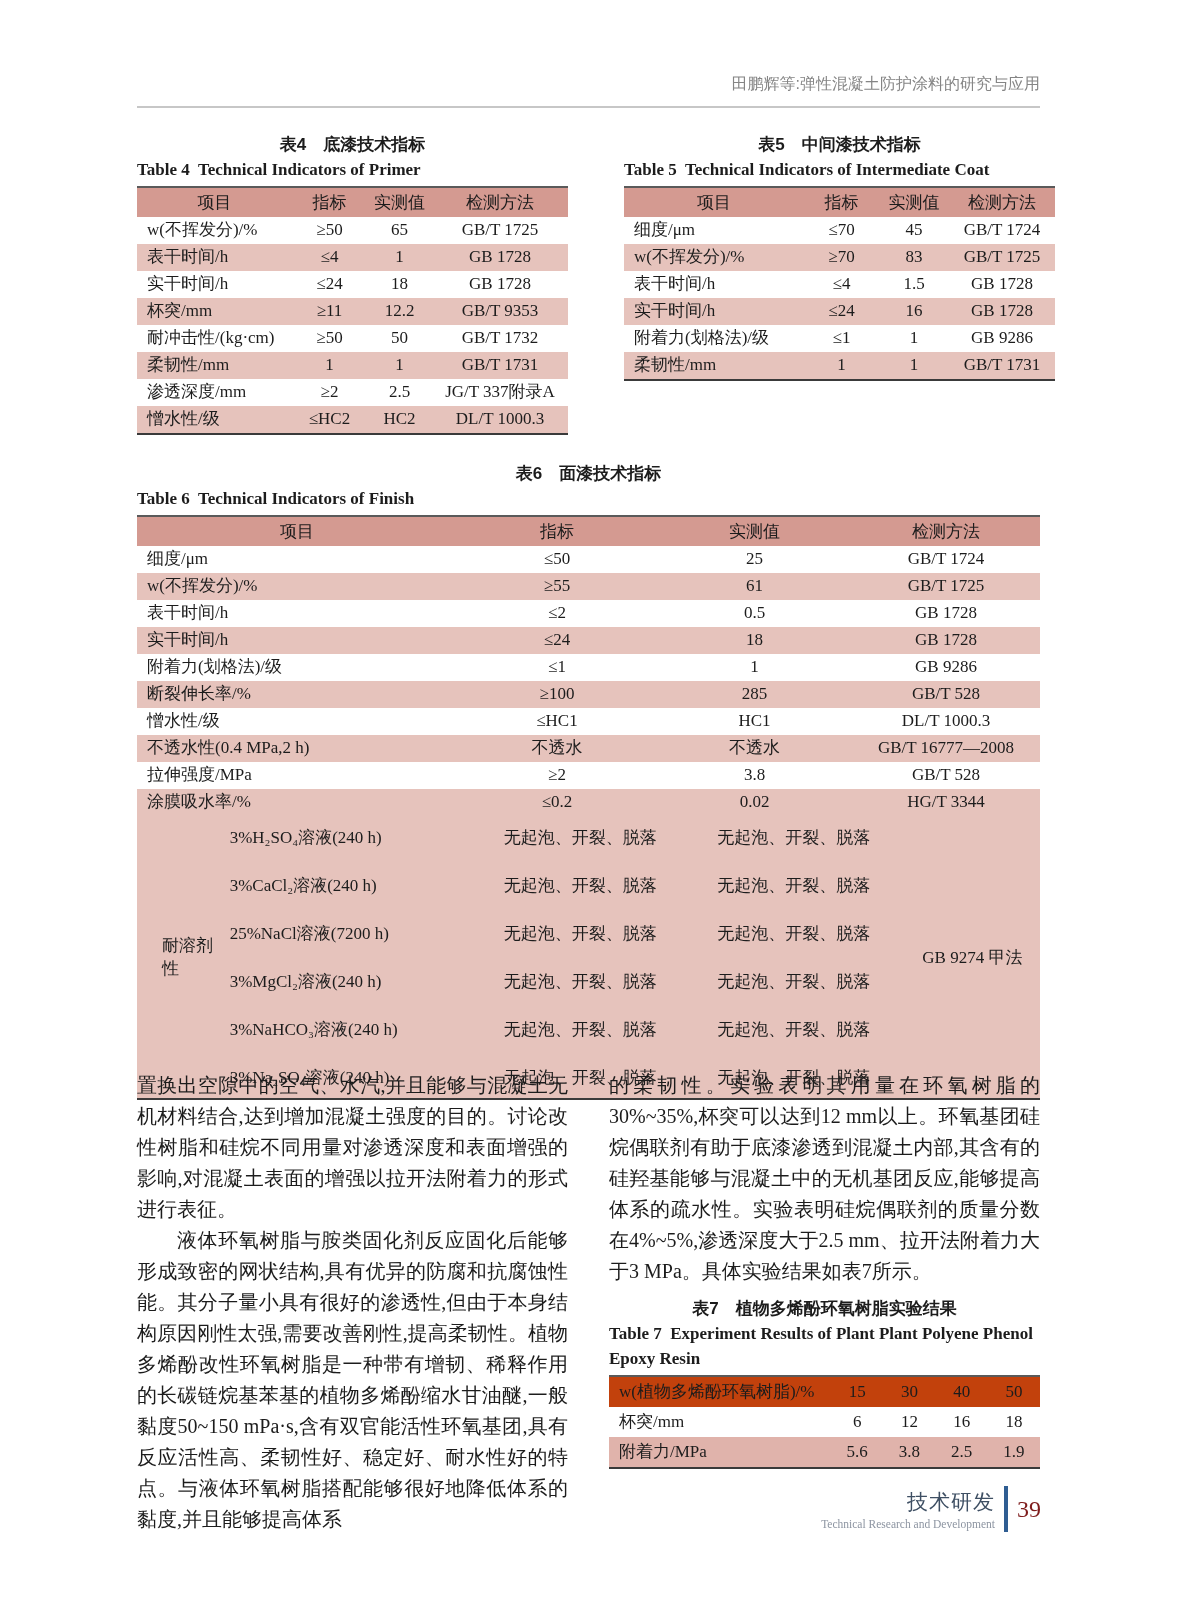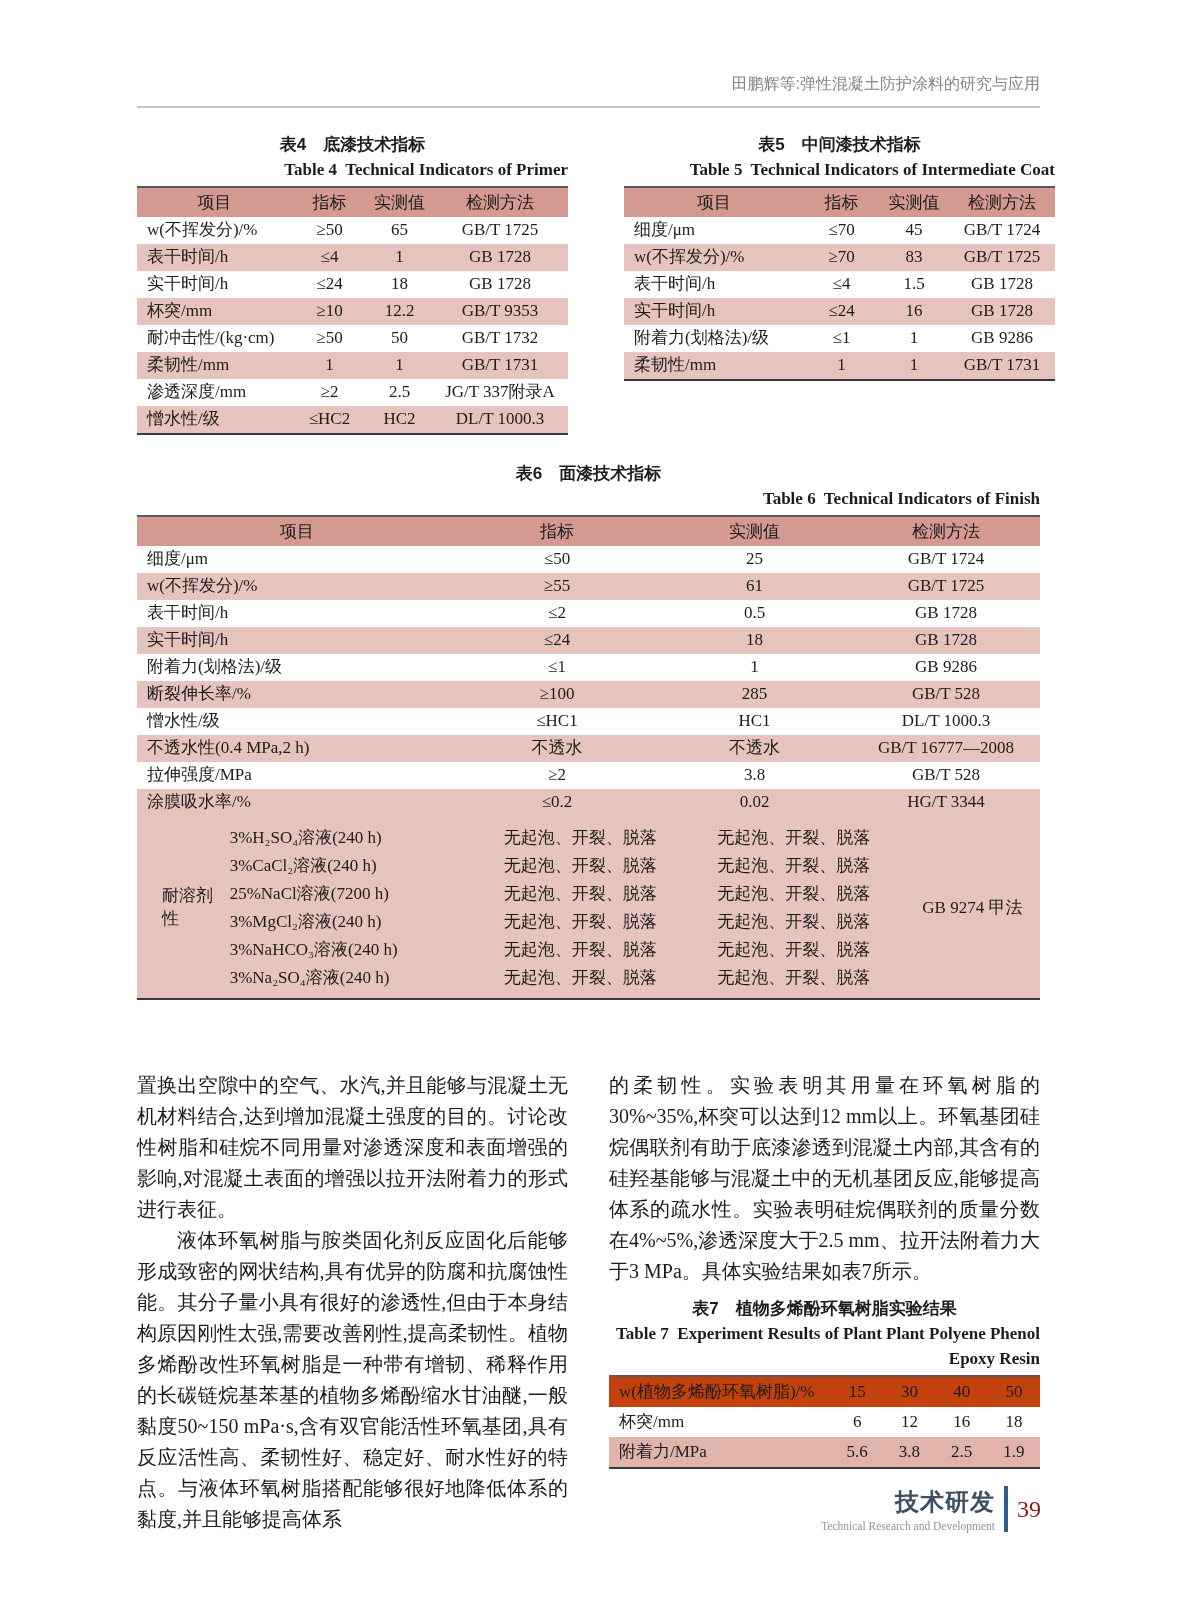--- a/index.html
+++ b/index.html
@@ -7,21 +7,21 @@
         font-family:"Liberation Serif","DejaVu Serif",serif;color:#1c1c1c;}
 
   
   .running-head{position:absolute;top:74px;left:137px;width:903px;text-align:right;
                 font-size:16px;color:#858585;font-family:"Liberation Sans","DejaVu Sans",sans-serif;}
   .head-rule{position:absolute;top:106px;left:137px;width:903px;height:2px;background:#c7c7c7;}
 
   
   .cap-cn{font-size:17px;font-weight:bold;text-align:center;white-space:pre-wrap;
           font-family:"Liberation Sans","DejaVu Sans",sans-serif;line-height:24px;}
-  .cap-en{font-size:17px;font-weight:bold;text-align:right;white-space:pre-wrap;
+  .cap-en{font-size:17px;font-weight:bold;text-align:left;white-space:pre-wrap;
           font-family:"Liberation Serif","DejaVu Serif",serif;line-height:25px;margin-bottom:4px;}
 
   
   table{border-collapse:collapse;table-layout:fixed;width:100%;
         border-top:2px solid #5a5a5a;border-bottom:2px solid #3a3a3a;font-size:17px;}
   th{font-weight:normal;height:29px;background:#d49a91;text-align:center;padding:0;}
   td{height:27px;text-align:center;padding:0;line-height:1.1;}
   td:first-child{text-align:left;padding-left:10px;}
   tbody tr:nth-child(even){background:#e6c3bc;}
 
@@ -33,21 +33,21 @@
   #t5 th:nth-child(3){width:70px}#t5 th:nth-child(4){width:106px}
 
   .mid-table{position:absolute;top:462px;left:137px;width:903px;}
   #t6{border-bottom:none;}
   #t6 th:nth-child(1){width:320px}#t6 th:nth-child(2){width:200px}
   #t6 th:nth-child(3){width:195px}#t6 th:nth-child(4){width:188px}
 
   
   .solvent{display:flex;background:#e6c3bc;border-bottom:2px solid #3a3a3a;font-size:17px;}
   .solvent-label{width:118px;display:flex;align-items:center;padding-left:25px;box-sizing:border-box;}
-  .solvent-mid{flex:1;display:flex;flex-direction:column;padding:7px 0;}
+  .solvent-mid{flex:1;display:flex;flex-direction:column;padding:7px 0;gap:20px;}
   .solvent-row{display:flex;height:28px;align-items:center;}
   .sol-name{width:248px;text-align:left;}
   .sol-res1{width:205px;text-align:center;}
   .sol-res2{width:222px;text-align:center;}
   .solvent-method{width:186px;display:flex;align-items:center;justify-content:center;}
 
   
   .columns{position:absolute;top:1070px;left:137px;width:903px;display:flex;gap:41px;}
   .col{width:431px;font-size:20px;line-height:31px;text-align:justify;}
   .col p{margin:0;}
@@ -57,21 +57,21 @@
   #t7{margin-top:2px;}
   #t7 td{height:30px;}
   #t7 td:first-child{width:212px;}
   #t7 tbody tr:nth-child(even){background:transparent;}
   #t7 tbody tr:nth-child(1){background:#c2410c;}
   #t7 tbody tr:nth-child(3){background:#e0b3ab;}
 
   
   .footer{position:absolute;top:1486px;right:146px;display:flex;align-items:center;}
   .footer-text{text-align:right;margin-right:9px;}
-  .footer-cn{font-size:24px;font-weight:bold;color:#3e4f63;letter-spacing:1px;
+  .footer-cn{font-size:21px;font-weight:normal;color:#3e4f63;letter-spacing:1px;
              font-family:"Liberation Sans","DejaVu Sans",sans-serif;}
   .footer-en{font-size:11.5px;color:#8c94a1;margin-top:2px;
              font-family:"Liberation Serif","DejaVu Serif",serif;}
   .footer-bar{width:4px;height:46px;background:#2f5d92;margin-right:9px;}
   .footer-page{font-size:24px;color:#7f1d1d;}
 </style>
 </head>
 <body>
 
 <div class="page">
@@ -106,21 +106,21 @@
               <td>GB 1728</td>
             </tr>
             <tr>
               <td>实干时间/h</td>
               <td>≤24</td>
               <td>18</td>
               <td>GB 1728</td>
             </tr>
             <tr>
               <td>杯突/mm</td>
-              <td>≥10</td>
+              <td>≥11</td>
               <td>12.2</td>
               <td>GB/T 9353</td>
             </tr>
             <tr>
               <td>耐冲击性/(kg·cm)</td>
               <td>≥50</td>
               <td>50</td>
               <td>GB/T 1732</td>
             </tr>
             <tr>

